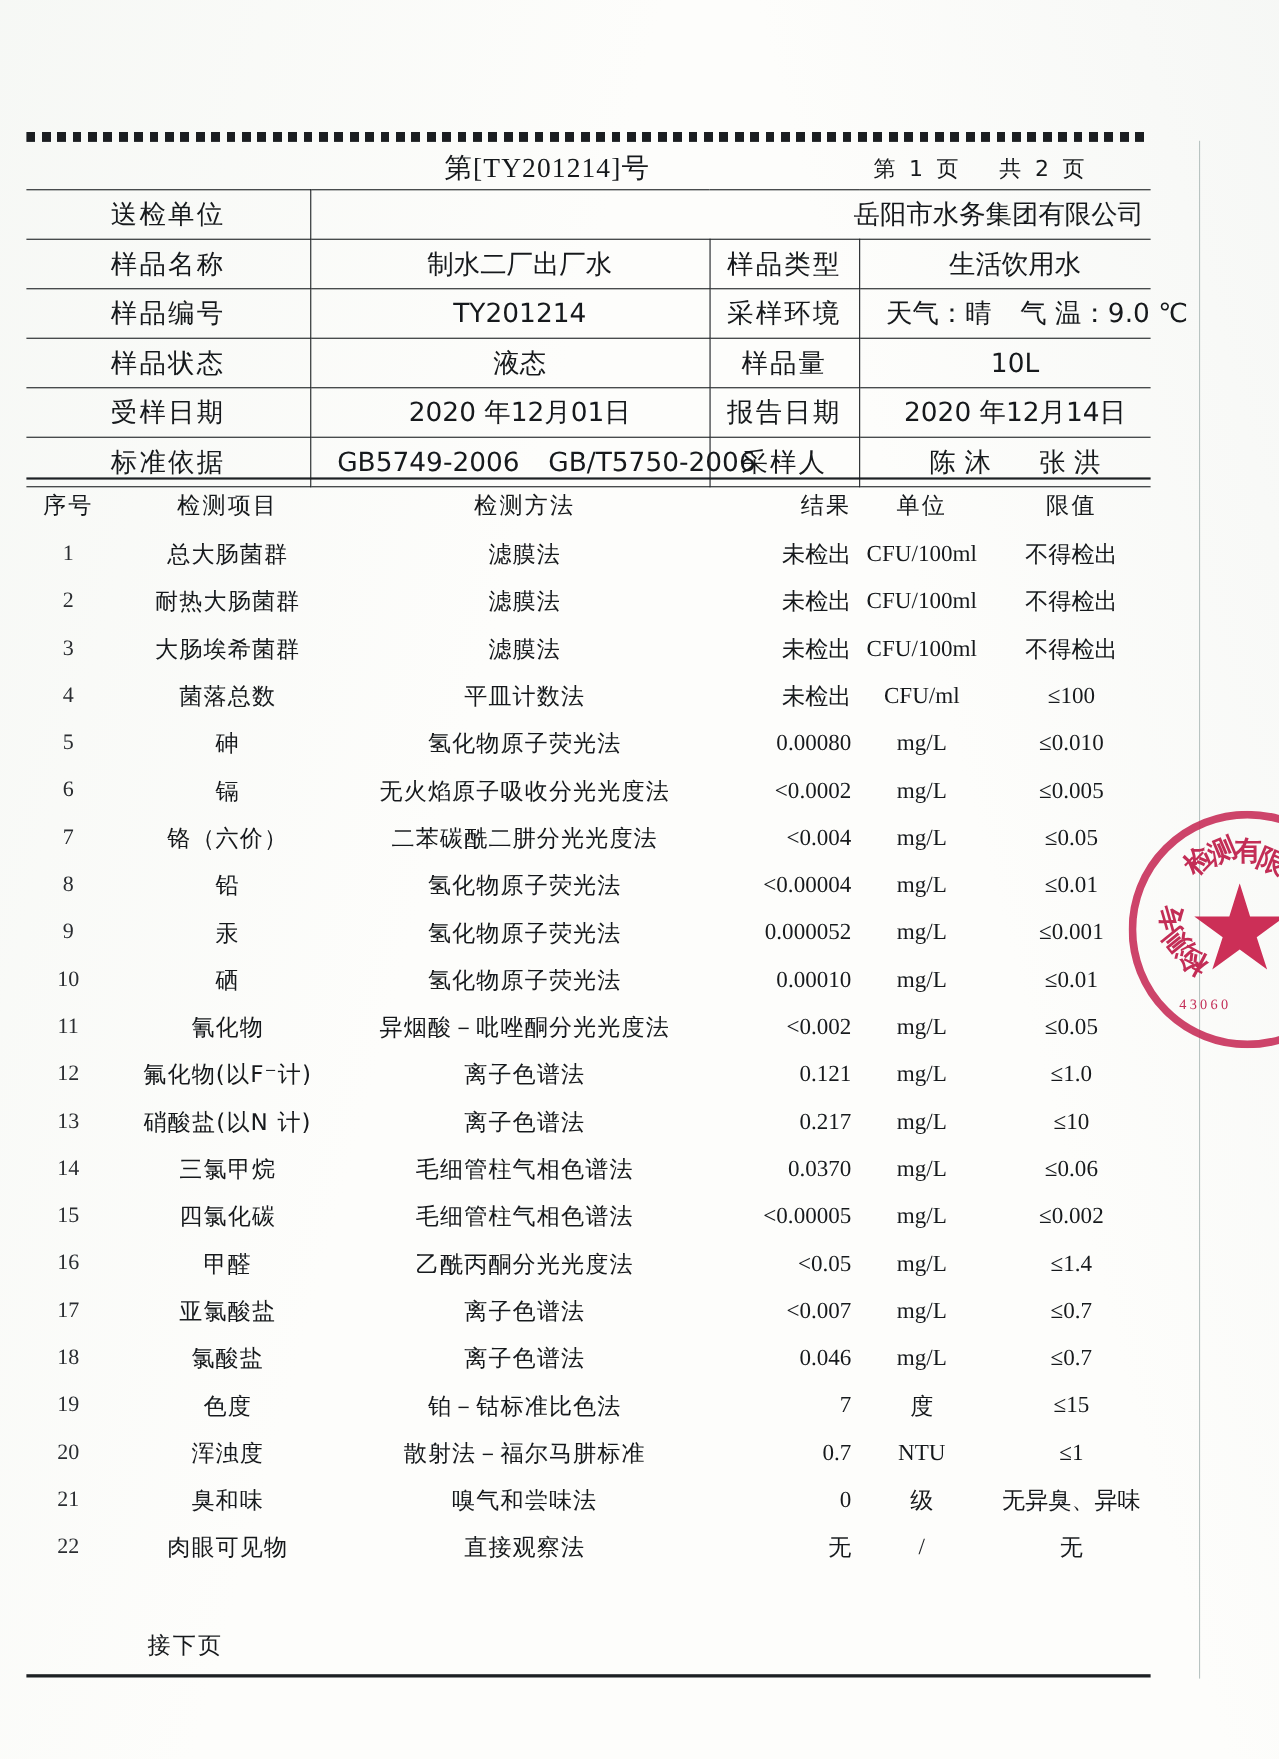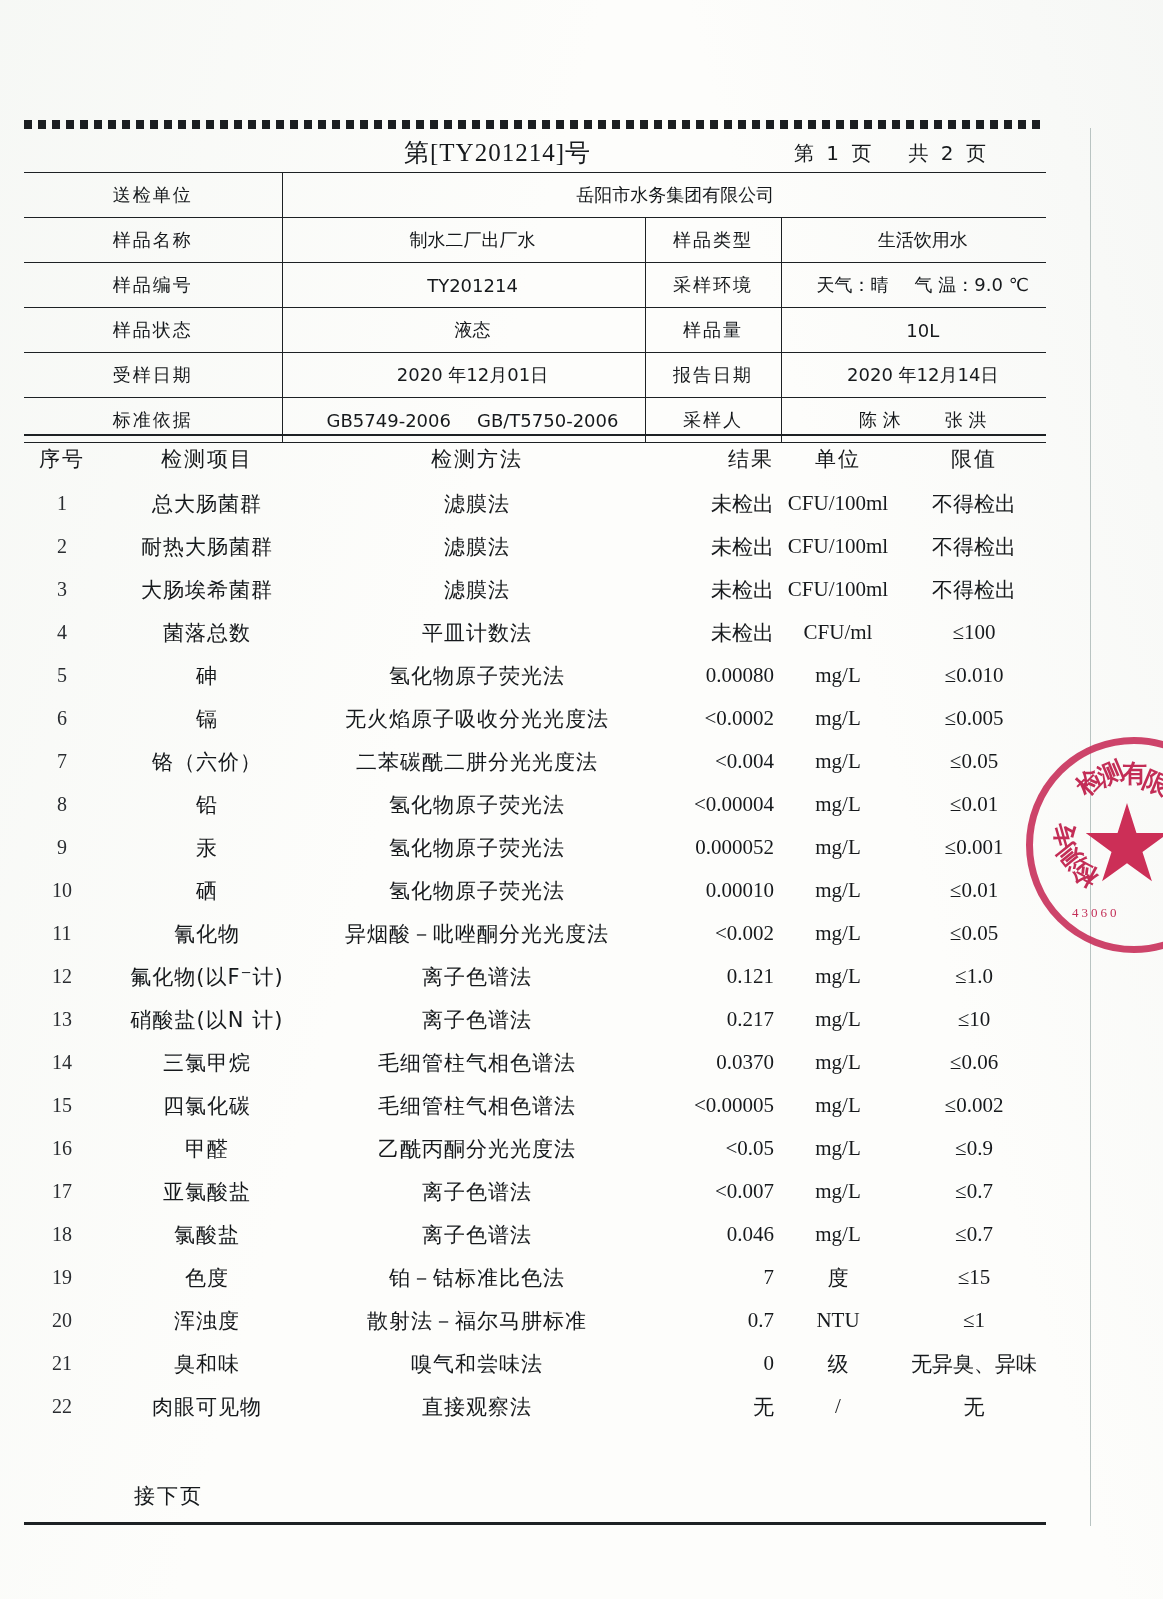--- a/index.html
+++ b/index.html
@@ -85,21 +85,21 @@
   }
 
   
   #info-table {
     position: absolute;
     left: 24px;
     top: 172px;
     width: 1022px;
     border-collapse: collapse;
     table-layout: fixed;
-    font-size: 18px;
+    font-size: 24px;
   }
   #info-table td {
     border-top: 1.6px solid #1d2124;
     border-bottom: 1.6px solid #1d2124;
     border-left: 1.4px solid #1d2124;
     border-right: 1.4px solid #1d2124;
     height: 44px;
     padding: 0 6px;
     vertical-align: middle;
     white-space: nowrap;
@@ -109,21 +109,21 @@
   #info-table tr td:last-child  { border-right: none; }
   #info-table .lbl {
     text-align: center;
     letter-spacing: 2px;
   }
   #info-table .val {
     text-align: center;
     padding-left: 24px;
   }
   #info-table .val-left {
-    text-align: center;
+    text-align: right;
     padding-left: 28px;
   }
   .two-names span:first-child { margin-right: 44px; }
   .env-pair span:first-child { margin-right: 26px; }
   .std-pair span:first-child { margin-right: 26px; }
 
   
   #results {
     position: absolute;
     left: 24px;
@@ -454,21 +454,21 @@
           <td class="c-result">&lt;0.00005</td>
           <td class="c-unit">mg/L</td>
           <td class="c-limit">≤0.002</td>
         </tr>
         <tr>
           <td class="c-no">16</td>
           <td class="c-item">甲醛</td>
           <td class="c-method">乙酰丙酮分光光度法</td>
           <td class="c-result">&lt;0.05</td>
           <td class="c-unit">mg/L</td>
-          <td class="c-limit">≤0.9</td>
+          <td class="c-limit">≤1.4</td>
         </tr>
         <tr>
           <td class="c-no">17</td>
           <td class="c-item">亚氯酸盐</td>
           <td class="c-method">离子色谱法</td>
           <td class="c-result">&lt;0.007</td>
           <td class="c-unit">mg/L</td>
           <td class="c-limit">≤0.7</td>
         </tr>
         <tr>

